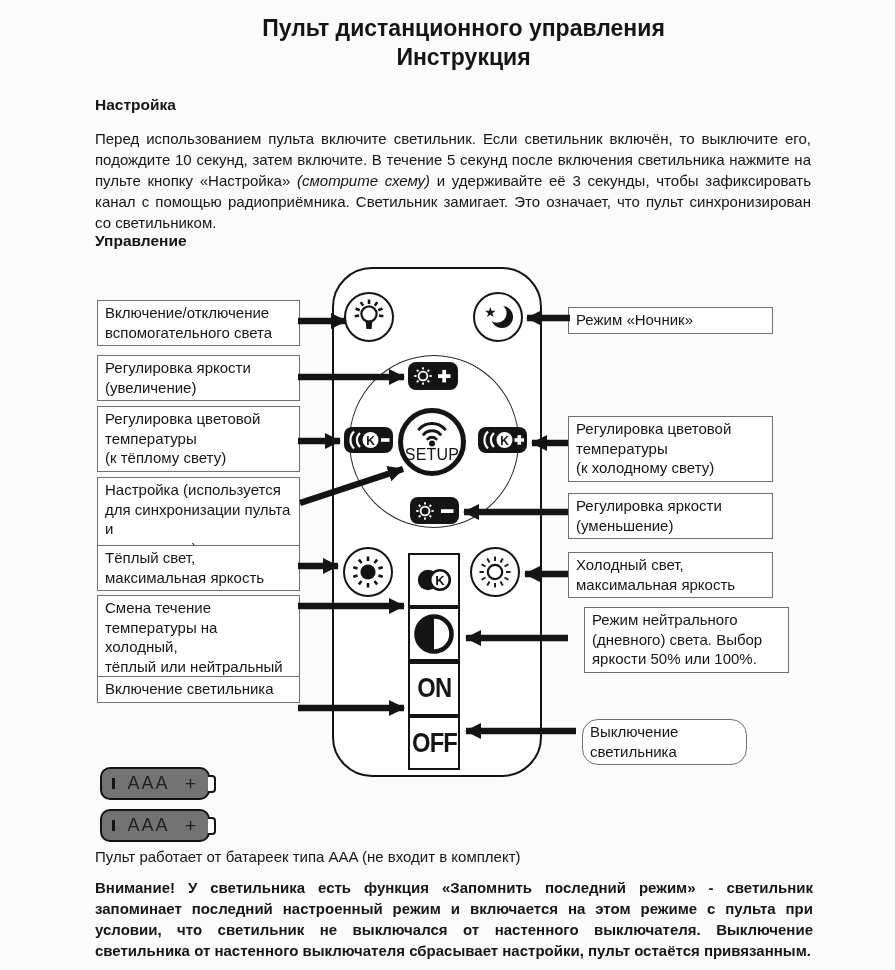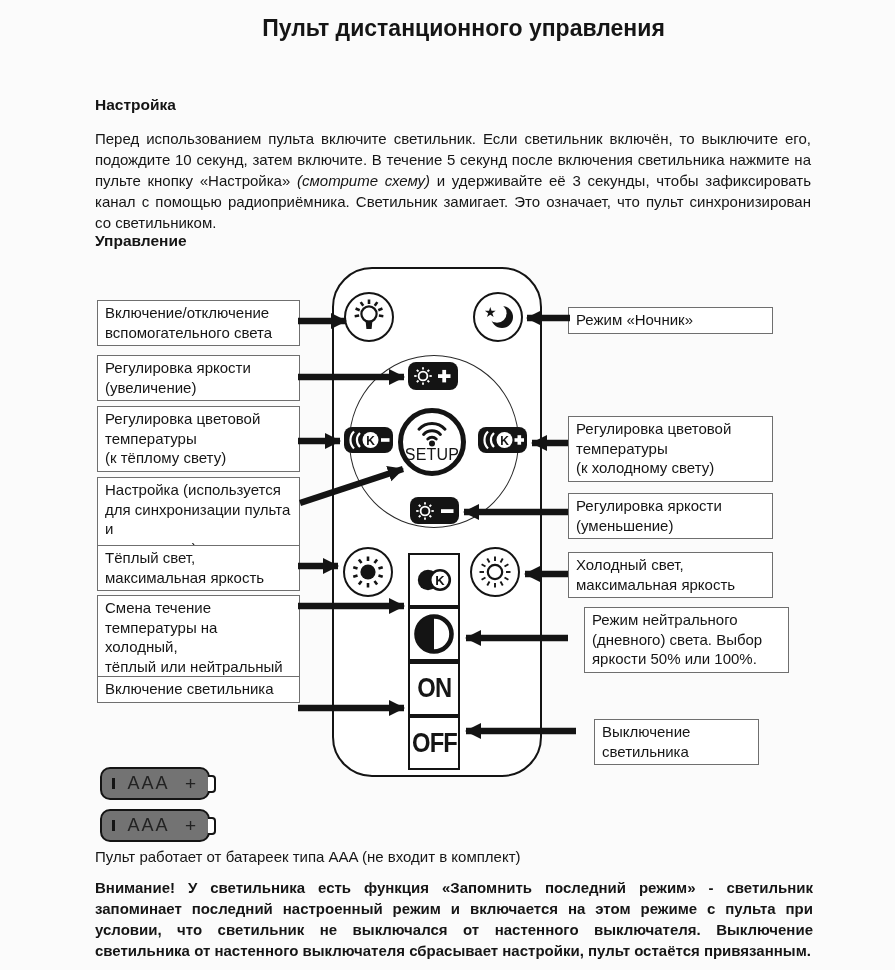--- a/index.html
+++ b/index.html
@@ -44,20 +44,21 @@
   .bat-plus{font-size:19px;margin-right:12px;color:#222;}
   .bat-nub{position:absolute;right:-8px;top:50%;transform:translateY(-50%);width:6px;height:14px;border:2.6px solid #141414;border-left:none;border-radius:0 4px 4px 0;background:#fff;}
   .caption{font-size:15px;}
   svg{display:block;}
 </style>
 </head>
 <body>
 
 <div class="abs doc-title">
   <div>Пульт дистанционного управления</div>
+  <div>Инструкция</div>
 </div>
 
 <div class="abs sec-head" style="left:95px;top:96px;">Настройка</div>
 <div class="abs body-par" style="left:95px;top:128px;width:716px;">
   <span>Перед использованием пульта включите светильник. Если светильник включён, то выключите его, подождите 10 секунд, затем включите. В течение 5 секунд после включения светильника нажмите на пульте кнопку «Настройка» </span><i>(смотрите схему)</i><span> и удерживайте её 3 секунды, чтобы зафиксировать канал с помощью радиоприёмника. Светильник замигает. Это означает, что пульт синхронизирован со светильником.</span>
 </div>
 
 <div class="abs sec-head" style="left:95px;top:232px;">Управление</div>
 
 <div class="abs remote-body"></div>
@@ -239,21 +240,21 @@
 <div class="abs callout callout-right" style="top:416px;">Регулировка цветовой
 температуры
 (к холодному свету)</div>
 <div class="abs callout callout-right" style="top:493px;">Регулировка яркости
 (уменьшение)</div>
 <div class="abs callout callout-right" style="top:552px;">Холодный свет,
 максимальная яркость</div>
 <div class="abs callout callout-right" style="top:607px;margin-left:16px;">Режим нейтрального
 (дневного) света. Выбор
 яркости 50% или 100%.</div>
-<div class="abs callout callout-right" style="left:594px;width:165px;top:719px;">Выключение светильника</div>
+<div class="abs callout callout-right" style="left:582px;width:165px;top:719px;border-radius:16px;">Выключение светильника</div>
 
 <svg class="abs" style="left:0;top:0;pointer-events:none;" width="895" height="970">
   <defs>
     <marker id="ah" markerUnits="userSpaceOnUse" markerWidth="18" markerHeight="18" refX="15" refY="8" orient="auto">
       <path d="M0,0 L16,8 L0,16 Z" fill="#141414"></path>
     </marker>
   </defs>
   <g stroke="#141414" stroke-width="6.5">
     <line x1="298" y1="321" x2="346" y2="321" marker-end="url(#ah)"></line>
     <line x1="298" y1="377" x2="404" y2="377" marker-end="url(#ah)"></line>

